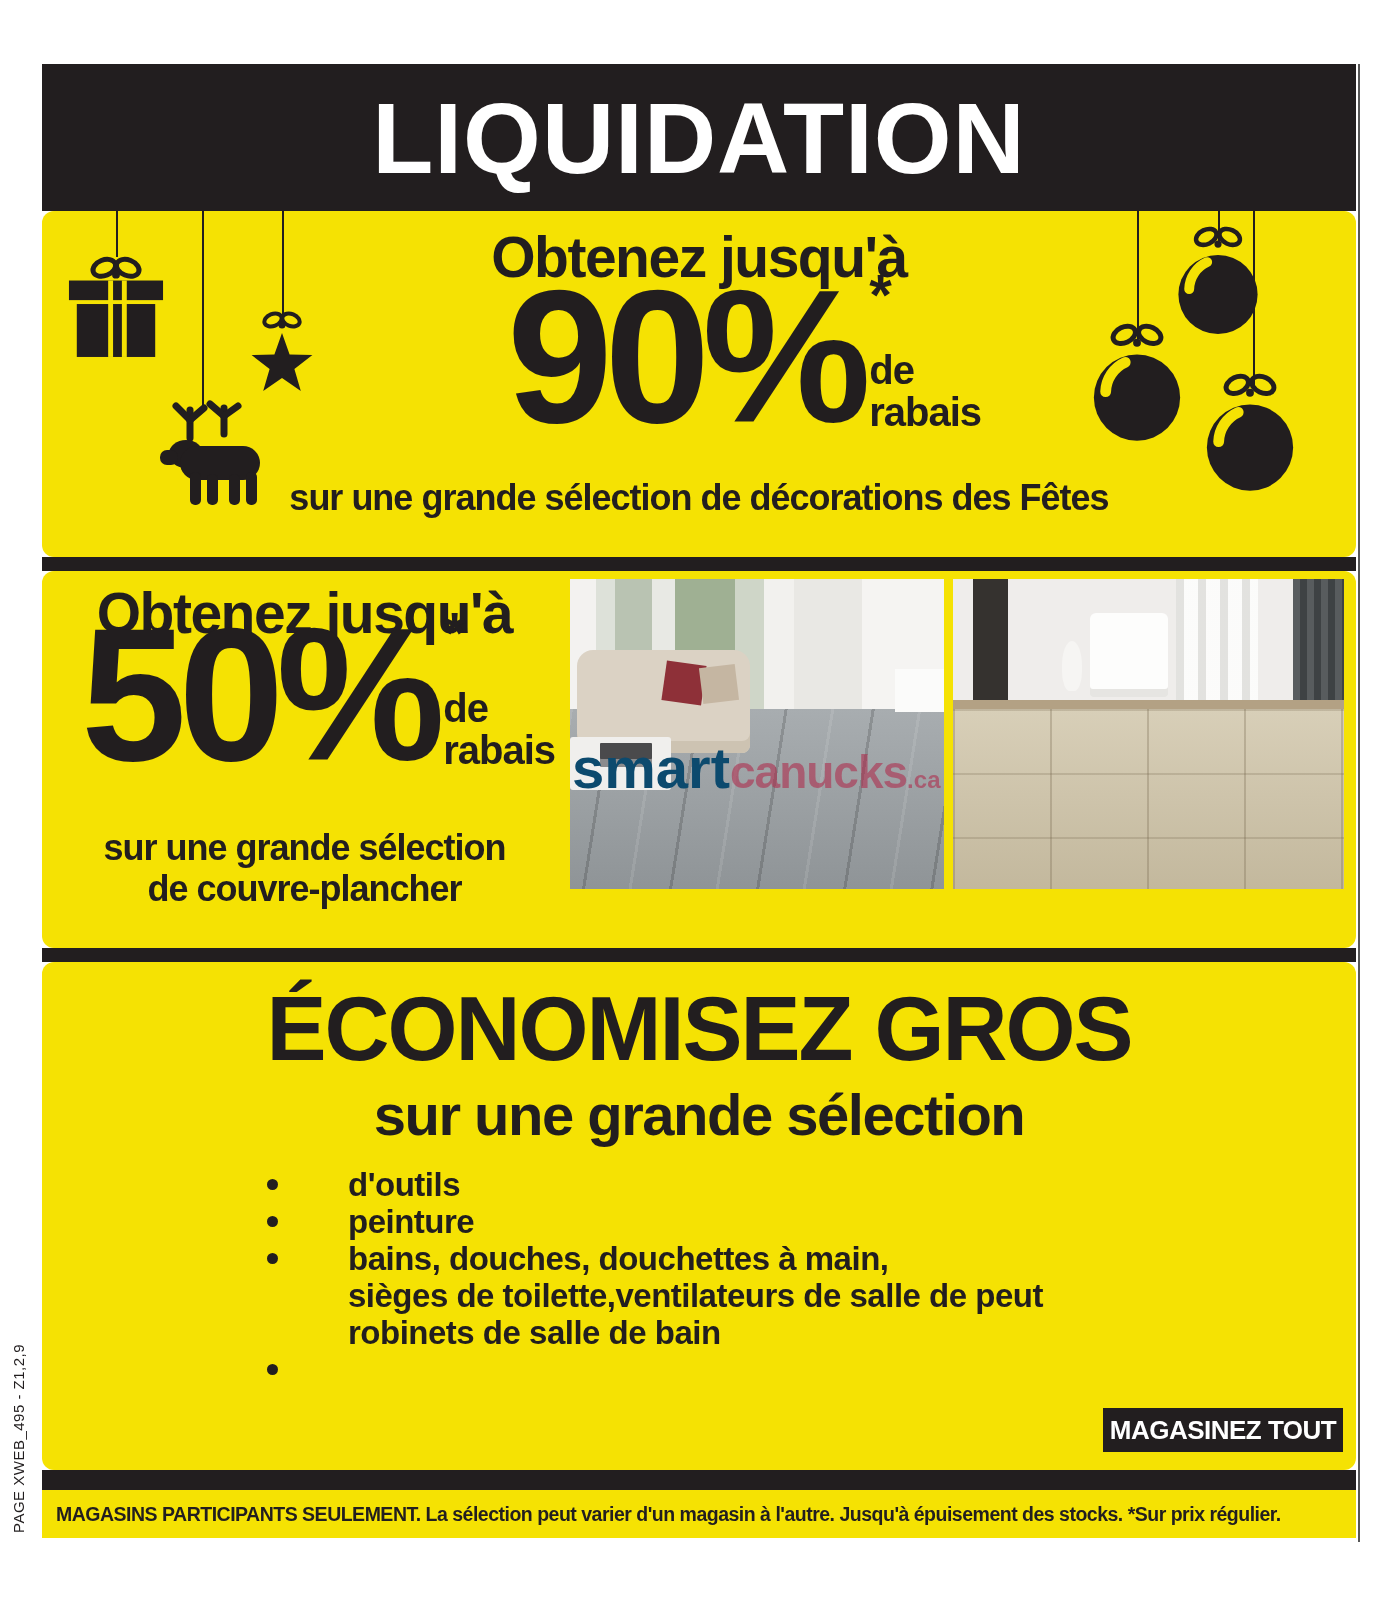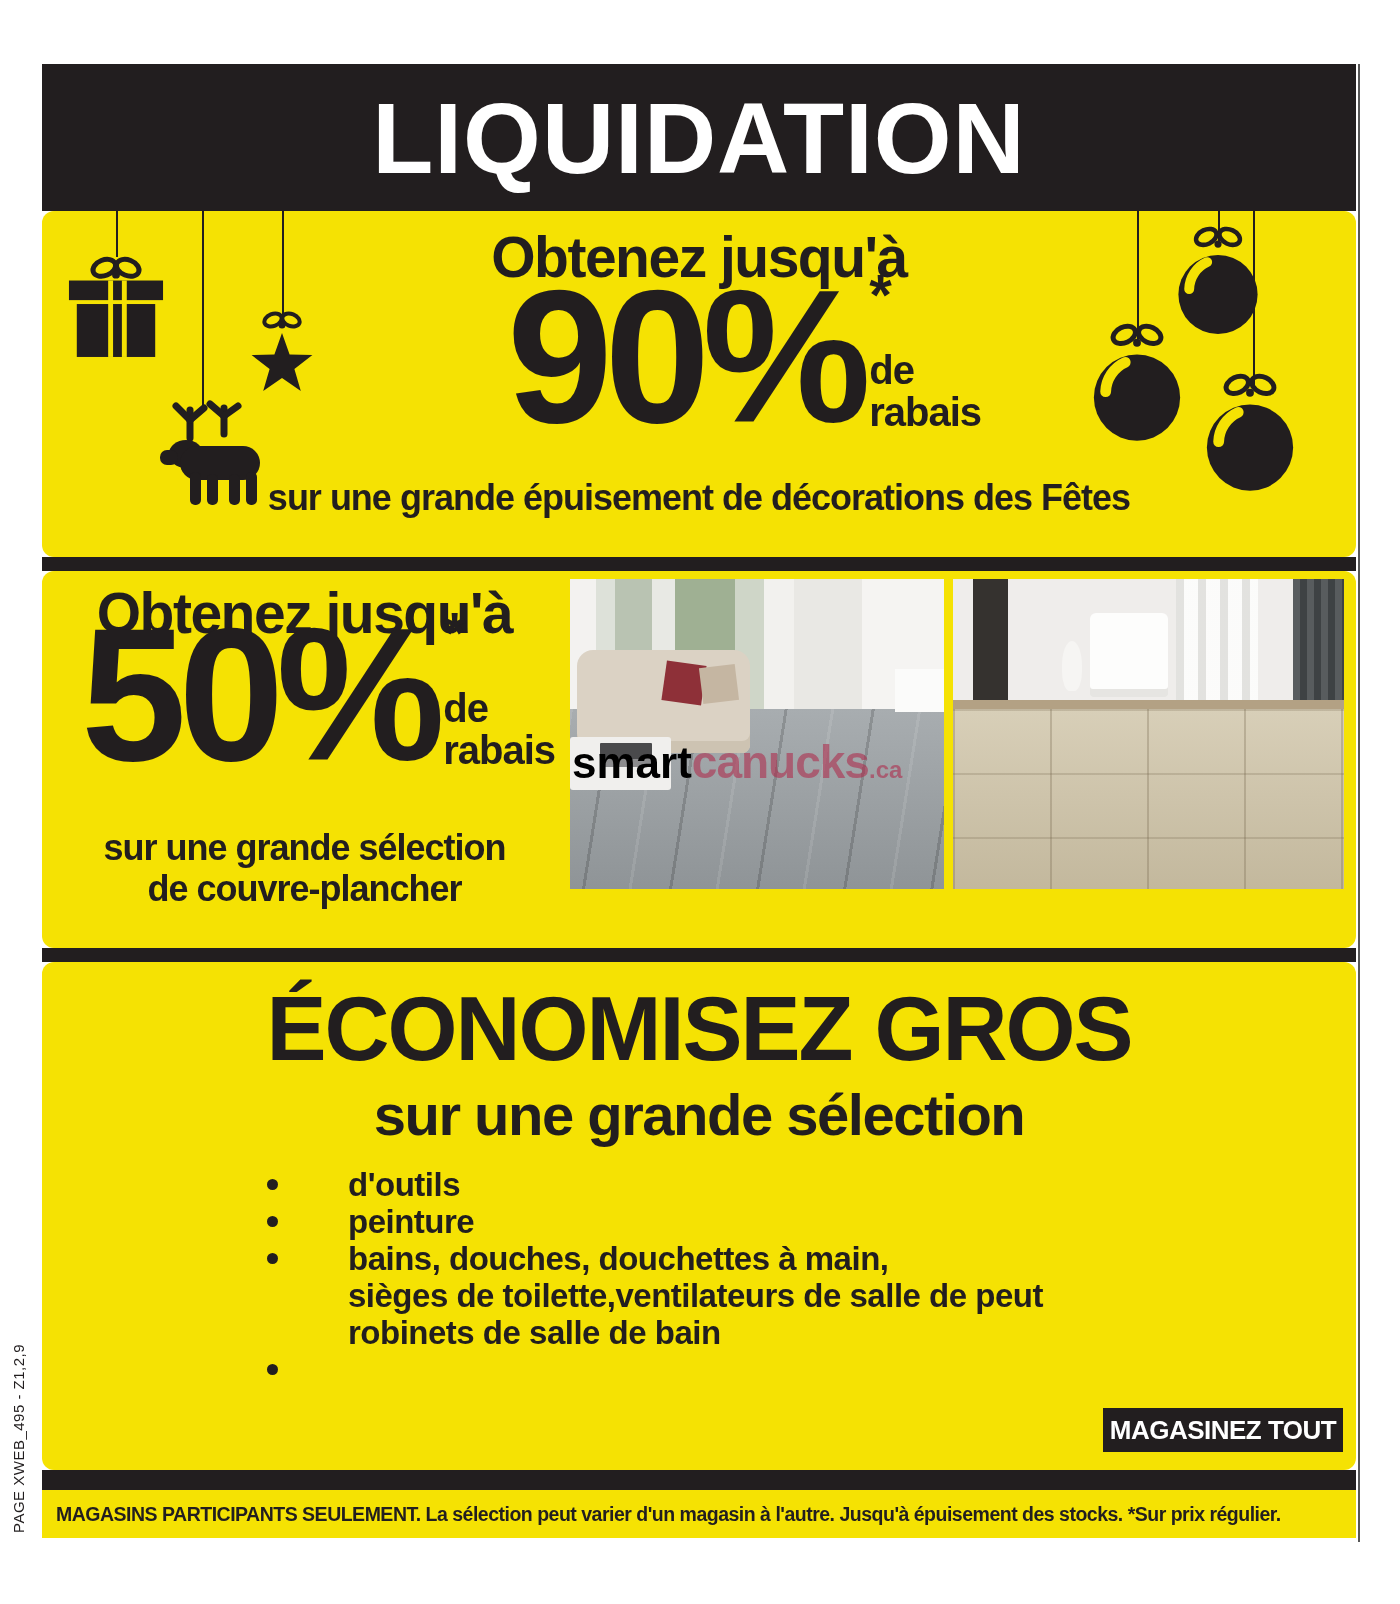--- a/index.html
+++ b/index.html
@@ -68,21 +68,21 @@
   .pr-wall{position:absolute;left:0;top:0;right:0;height:41%;background:#efedeb;}
   .pr-door{position:absolute;left:5%;top:0;width:9%;height:43%;background:#35322f;}
   .pr-slats{position:absolute;right:0;top:0;width:13%;height:49%;background:repeating-linear-gradient(90deg,#585c5e 0 7px,#3e4244 7px 14px);}
   .pr-curtain{position:absolute;left:57%;top:0;width:21%;height:41%;background:repeating-linear-gradient(90deg,rgba(224,224,221,.85) 0 8px,rgba(252,252,251,.95) 8px 22px);}
   .pr-chair{position:absolute;left:35%;top:11%;width:20%;height:27%;background:#fdfdfc;border-radius:6px 6px 3px 3px;box-shadow:inset 0 -8px 0 #e6e5e2;}
   .pr-vase{position:absolute;left:28%;top:20%;width:5%;height:16%;background:#f6f5f3;border-radius:50% 50% 40% 40%;}
   .pr-skirt{position:absolute;left:0;right:0;top:39%;height:3%;background:#b3a184;}
   .pr-floor{position:absolute;left:0;right:0;top:42%;bottom:0;background-color:#cfc5ac;
     background-image:repeating-linear-gradient(90deg,rgba(110,95,70,.28) 0 2px,rgba(0,0,0,0) 2px 97px),repeating-linear-gradient(180deg,rgba(110,95,70,.22) 0 2px,rgba(0,0,0,0) 2px 64px),linear-gradient(180deg,#d8cfb8 0%,#c3b89d 100%);}
   .watermark{position:absolute;left:530px;top:168px;white-space:nowrap;line-height:1;}
-  .wm-1{font-size:44px;font-weight:700;color:#000000;}
+  .wm-1{font-size:58px;font-weight:700;color:#0c4a6e;}
   .wm-2{font-size:46px;font-weight:700;color:rgba(175,35,70,0.55);letter-spacing:-1px;}
   .wm-3{font-size:24px;font-weight:700;color:rgba(175,35,70,0.55);}
 
   
   .s3-title{position:absolute;top:22px;left:0;right:0;text-align:center;font-size:90px;font-weight:700;letter-spacing:-2px;line-height:1;}
   .s3-sub{position:absolute;top:124px;left:0;right:0;text-align:center;font-size:58px;font-weight:700;letter-spacing:-1.5px;line-height:1;}
   .s3-list{position:absolute;left:225px;top:204px;}
   .li-row{display:flex;align-items:flex-start;font-size:33px;font-weight:700;letter-spacing:-0.5px;line-height:37px;gap:40px;}
   .dot{width:11px;height:11px;border-radius:50%;background:#221E1F;margin:13px 30px 0 0;flex:0 0 auto;}
   .dot.hidden{visibility:hidden;}
@@ -185,21 +185,21 @@
     <div class="s1-promo promo-row">
       <span class="big-pct">90%</span>
       <span class="pct-side">
         <span class="ast">*</span>
         <span class="suffix">
           <span>de</span><br>
           <span>rabais</span>
         </span>
       </span>
     </div>
-    <div class="s1-tagline tagline">sur une grande épuisement de décorations des Fêtes</div>
+    <div class="s1-tagline tagline">sur une grande sélection de décorations des Fêtes</div>
   </div>
 
   <div class="divider"></div>
 
   <div class="sec sec2">
     <div class="s2-left">
       <div class="s2-intro intro">Obtenez jusqu'à</div>
       <div class="s2-promo promo-row">
         <span class="big-pct">50%</span>
         <span class="pct-side">

